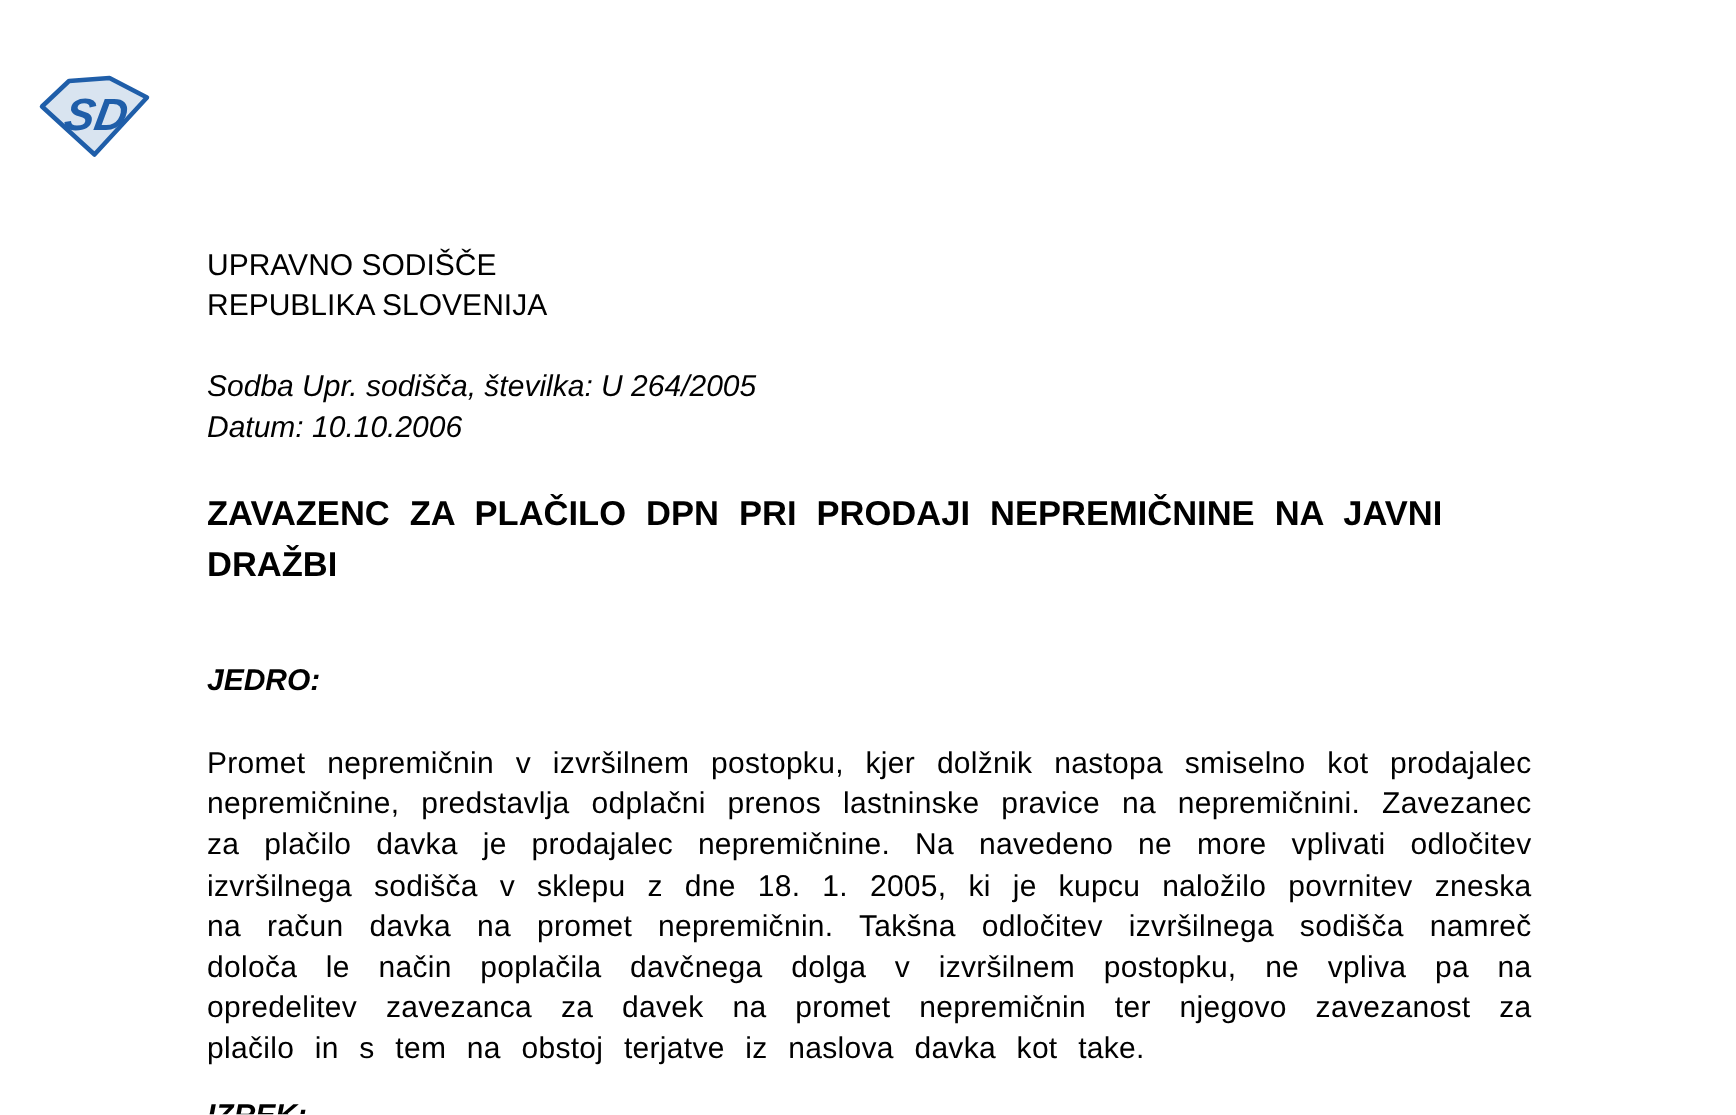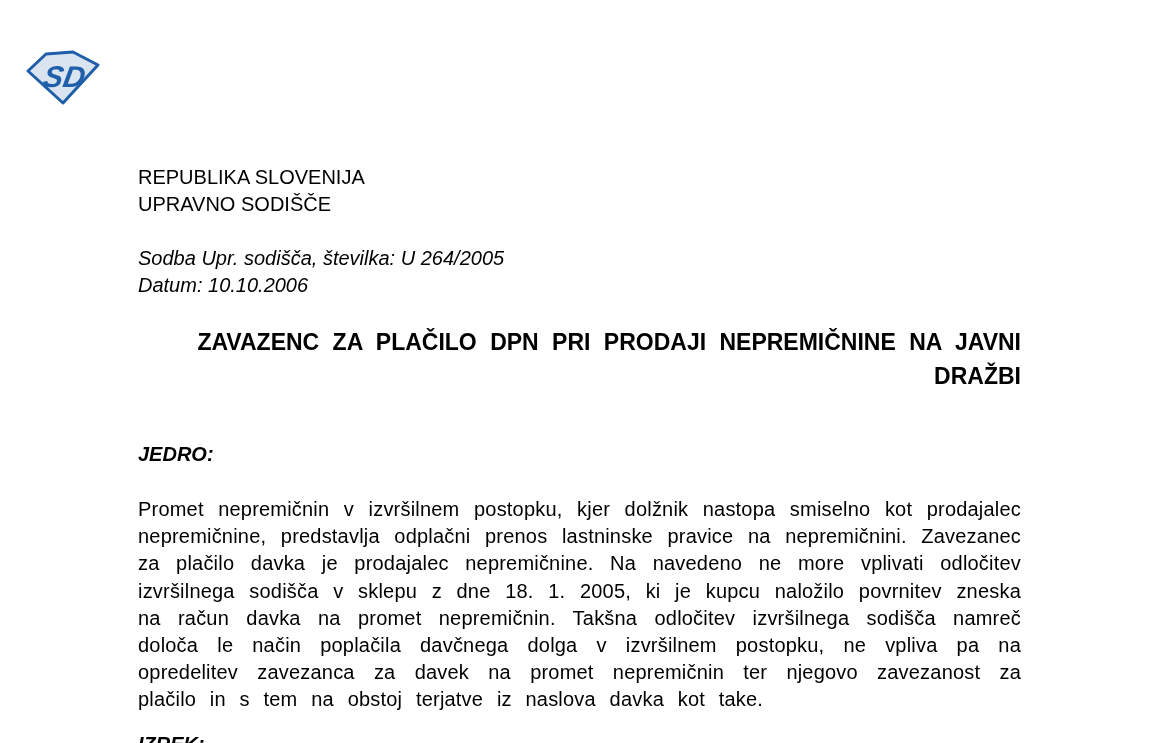--- a/index.html
+++ b/index.html
@@ -41,21 +41,21 @@
     font-style: italic;
   }
   .doc-title {
     position: absolute;
     left: 138px;
     top: 325px;
     width: 883px;
     font-size: 23px;
     line-height: 34px;
     font-weight: bold;
-    text-align: right;
+    text-align: left;
     word-spacing: 7px;
   }
   .section-heading {
     position: absolute;
     left: 138px;
     font-size: 20px;
     line-height: 27px;
     font-weight: bold;
     white-space: nowrap;
     font-style: italic;
@@ -80,22 +80,22 @@
 <body>
 
 <div class="page">
 
   <svg class="logo" viewBox="0 0 76 55" aria-hidden="true">
     <polygon points="3,21 21,4 48,2 73,15 38,53" fill="#d9e4f0" stroke="#1f5ea9" stroke-width="3" stroke-linejoin="round"></polygon>
     <text x="44" y="37" text-anchor="middle" font-size="30" font-style="italic" font-weight="bold" fill="#1f5ea9" transform="skewX(-10)">SD</text>
   </svg>
 
   <div class="header-block">
+    <div>UPRAVNO SODIŠČE</div>
     <div>REPUBLIKA SLOVENIJA</div>
-    <div>UPRAVNO SODIŠČE</div>
   </div>
 
   <div class="meta-block">
     <div>Sodba Upr. sodišča, številka: U 264/2005</div>
     <div>Datum: 10.10.2006</div>
   </div>
 
   <div class="doc-title">ZAVAZENC ZA PLAČILO DPN PRI PRODAJI NEPREMIČNINE NA JAVNI DRAŽBI</div>
 
   <div class="section-heading jedro-heading">JEDRO:</div>

